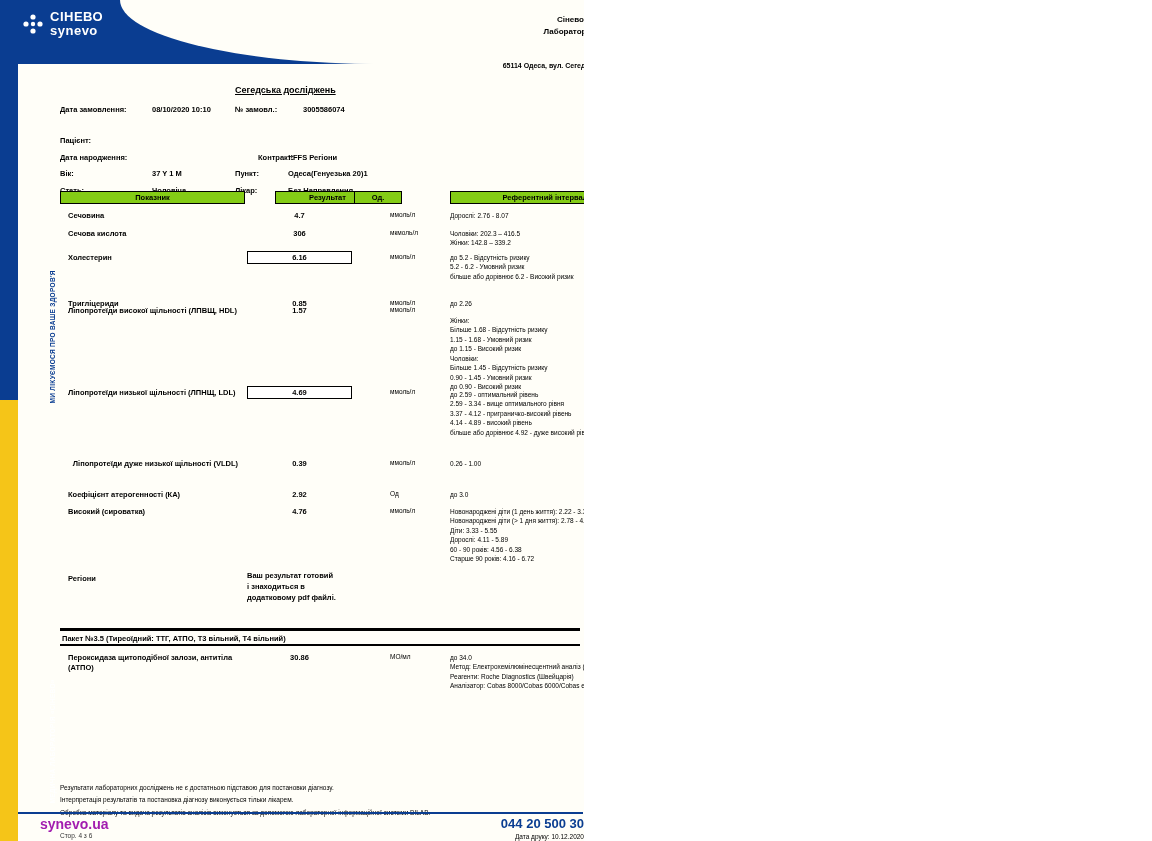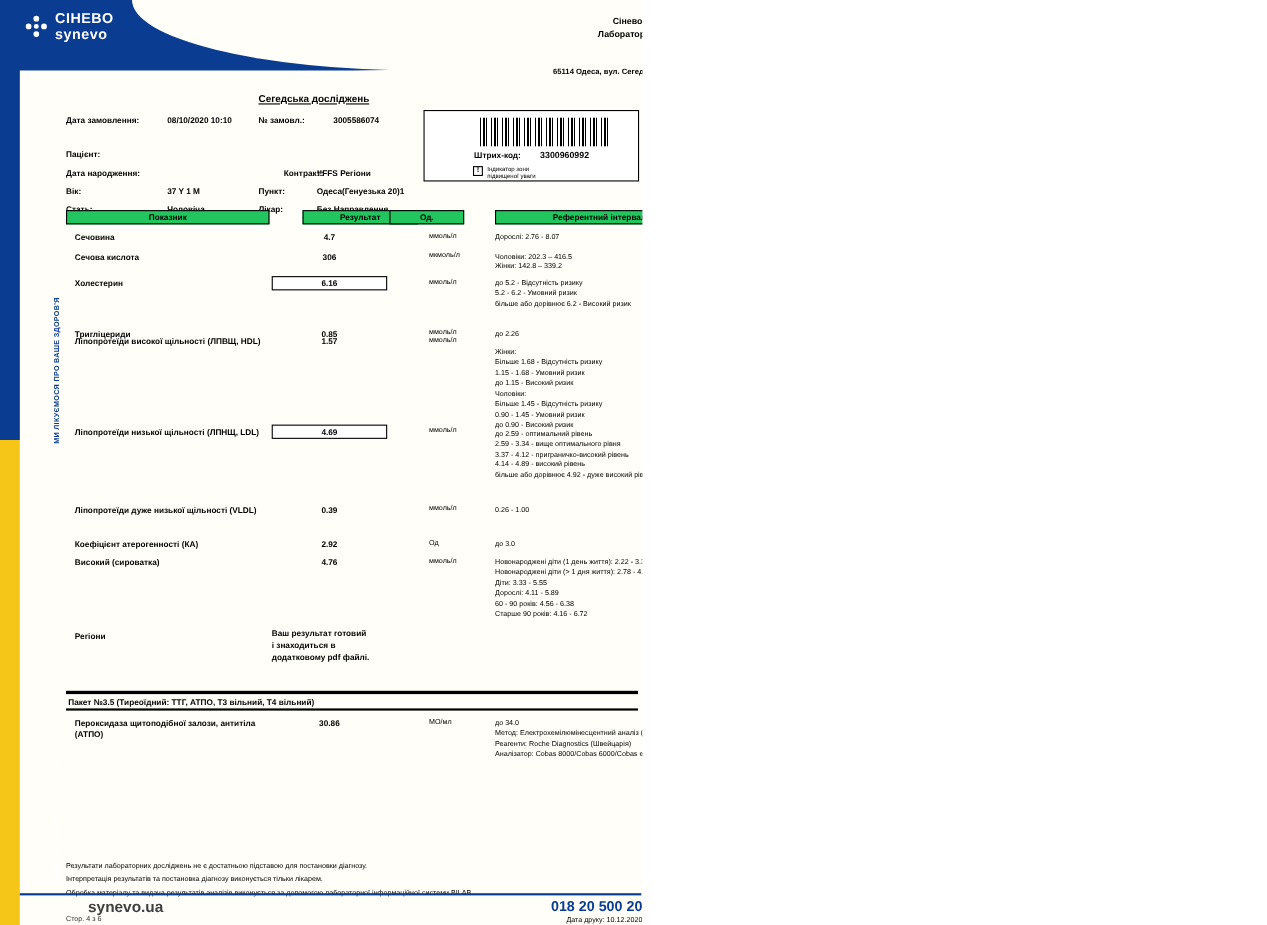--- a/index.html
+++ b/index.html
@@ -115,27 +115,27 @@
   }
   .warn-ico:after{
     content:"!"; position:absolute; left:2.5px; top:-1px; font-size:7px; font-weight:bold;
   }
   .warn-txt { font-size:5.5px; line-height:1.2; }
 
   
   .tbl-head { position:absolute; left:60px; top:191px; width:520px; height:13px; }
   .th {
     position:absolute; top:0; height:13px;
-    background:#22c55e; border:1px solid #000;
+    background:#84cc16; border:1px solid #000;
     font-size:7.5px; font-weight:bold;
     display:flex; align-items:center; justify-content:center;
   }
   .th1 { left:0;   width:185px; }
   .th2 { left:187px; width:105px;margin-left:28px; }
-  .th3 { left:294px; width:68px; }
+  .th3 { left:294px; width:48px; }
   .th4 { left:390px; width:190px; }
 
   .row { position:absolute; left:60px; width:520px; font-size:7.5px; }
   .c-name { position:absolute; left:8px; width:175px; font-weight:bold; line-height:1.35; }
   .c-res  { position:absolute; left:187px; width:105px; text-align:center; font-weight:bold; }
   .c-ref  { position:absolute; left:330px; width:200px; font-size:6.5px; line-height:1.45; }
   .boxed {
     border:1.5px solid #000; background:#fff; padding:1px 0;
   }
   .unit-col { position:absolute; left:330px; width:45px; text-align:left; font-size:6.5px; }
@@ -159,21 +159,21 @@
   
   .footer-notes {
     position:absolute; left:60px; top:782px; width:460px;
     font-size:6.5px; line-height:1.9;
   }
   .footer-bar {
     position:absolute; left:18px; top:812px; width:565px; height:2px; background:#0a3d91;
   }
   .f-logo {
     position:absolute; left:40px; top:816px;
-    font-size:14px; font-weight:bold; color:#404040;margin-left:40px;
+    font-size:14px; font-weight:bold; color:#a21caf;
   }
   .f-page {
     position:absolute; left:60px; top:832px; font-size:6.5px; color:#333;
   }
   .f-phone {
     position:absolute; left:480px; top:816px; width:104px; text-align:right;
     font-size:13px; font-weight:bold; color:#0a3d91;
   }
   .f-date {
     position:absolute; left:440px; top:833px; width:144px; text-align:right;
@@ -235,30 +235,20 @@
   <div class="f-row lbl" style="left:60px; top:169px;">Вік:</div>
   <div class="f-row val" style="left:152px; top:169px;">37 Y 1 M</div>
   <div class="f-row lbl" style="left:235px; top:169px;">Пункт:</div>
   <div class="f-row val" style="left:288px; top:169px;">Одеса(Генуезька 20)1</div>
 
   <div class="f-row lbl" style="left:60px; top:186px;">Стать:</div>
   <div class="f-row val" style="left:152px; top:186px;">Чоловіча</div>
   <div class="f-row lbl" style="left:235px; top:186px;">Лікар:</div>
   <div class="f-row val" style="left:288px; top:186px;">Без Направлення ..</div>
 
-  <div class="barcode-box">
-    <div class="barcode"></div>
-    <div class="barcode-lbl">Штрих-код:</div>
-    <div class="barcode-num">3300960992</div>
-    <div class="warn-wrap">
-      <span class="warn-ico"></span>
-      <span class="warn-txt" style="white-space:pre-line;">Індикатор зони
-підвищеної уваги</span>
-    </div>
-  </div>
 
   <div class="tbl-head">
     <div class="th th1">Показник</div>
     <div class="th th2">Результат</div>
     <div class="th th3">Од.</div>
     <div class="th th4">Референтний інтервал</div>
   </div>
 
   <div class="row" style="top:211px;">
     <span class="c-name">Сечовина</span>
@@ -310,21 +300,21 @@
     <span class="c-res boxed" style="left:187px;top:-2px;">4.69</span>
     <span class="unit-col">ммоль/л</span>
     <span class="c-ref" style="left:390px;top:2px;white-space:pre-line;">до 2.59 - оптимальний рівень
 2.59 - 3.34 - вище оптимального рівня
 3.37 - 4.12 - приграничко-високий рівень
 4.14 - 4.89 - високий рівень
 більше або дорівнює 4.92 - дуже високий рівень</span>
   </div>
 
   <div class="row" style="top:459px;">
-    <span class="c-name" style="top:0;">Ліпопротеїди дуже низької щільності (VLDL)</span>
+    <span class="c-name" style="top:0;text-align:center;">Ліпопротеїди дуже низької щільності (VLDL)</span>
     <span class="c-res">0.39</span>
     <span class="unit-col">ммоль/л</span>
     <span class="c-ref" style="left:390px;white-space:pre-line;">0.26 - 1.00</span>
   </div>
 
   <div class="row" style="top:490px;">
     <span class="c-name">Коефіцієнт атерогенності (КА)</span>
     <span class="c-res">2.92</span>
     <span class="unit-col">Од</span>
     <span class="c-ref" style="left:390px;white-space:pre-line;">до 3.0</span>
@@ -360,17 +350,17 @@
   </div>
 
   <div class="footer-notes">
     <div>Результати лабораторних досліджень не є достатньою підставою для постановки діагнозу.</div>
     <div>Інтерпретація результатів та постановка діагнозу виконується тільки лікарем.</div>
     <div>Обробка матеріалу та видача результатів аналізів виконується за допомогою лабораторної інформаційної системи BILAB.</div>
   </div>
   <div class="footer-bar"></div>
   <div class="f-logo">synevo.ua</div>
   <div class="f-page">Стор. 4 з 6</div>
-  <div class="f-phone">018 20 500 20</div>
+  <div class="f-phone">044 20 500 30</div>
   <div class="f-date">Дата друку: 10.12.2020</div>
 
   <div class="right-blank"></div>
 </div>
 
 </body></html>

